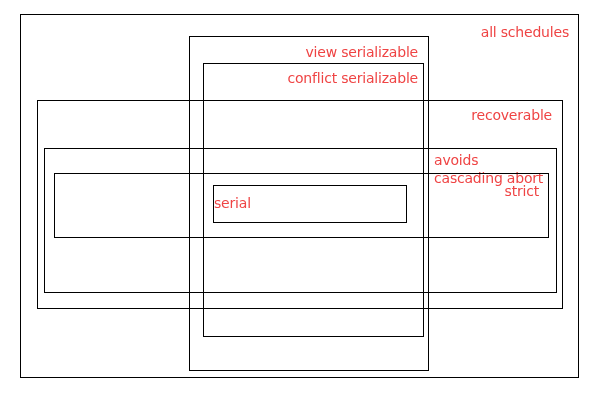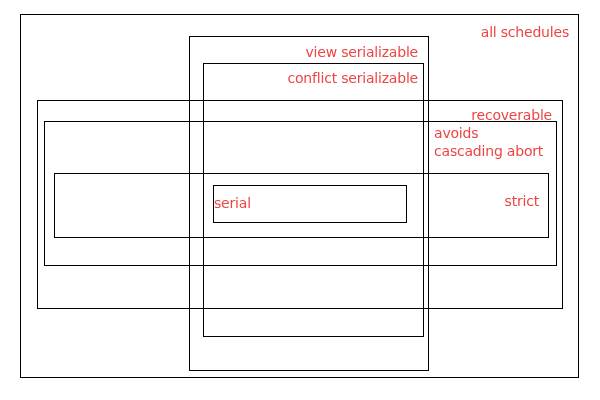--- a/index.html
+++ b/index.html
@@ -25,31 +25,31 @@
     white-space: nowrap;
     line-height: 18px;
   }
   .lbl .line { display: block; }
 
   
   #box-all        { left: 20px;  top: 14px;  width: 559px; height: 364px; }
   #box-view       { left: 189px; top: 36px;  width: 240px; height: 335px; }
   #box-conflict   { left: 203px; top: 63px;  width: 221px; height: 274px; }
   #box-recover    { left: 37px;  top: 100px; width: 526px; height: 209px; }
-  #box-avoids     { left: 44px;  top: 121px; width: 513px; height: 145px; text-decoration: underline; }
+  #box-avoids     { left: 44px;  top: 148px; width: 513px; height: 145px; text-decoration: underline; }
   #box-strict     { left: 54px;  top: 173px; width: 495px; height: 65px; }
   #box-serial     { left: 213px; top: 185px; width: 194px; height: 38px; }
 
   
   #lbl-all        { right: 9px;  top: 8px; }
   #lbl-view       { right: 10px; top: 6px; }
   #lbl-conflict   { right: 5px;  top: 5px; }
   #lbl-recover    { right: 10px; top: 5px; }
   #lbl-avoids     { left: 389px; top: 2px; }
-  #lbl-strict     { right: 9px;  top: 18px; }
+  #lbl-strict     { right: 9px;  top: 8px; }
   #lbl-serial     { left: 0; right: 0; top: 8px; }
 </style>
 </head>
 <body>
 
 <div class="canvas">
 
   <div class="box" id="box-all">
     <span class="lbl" id="lbl-all">all schedules</span>
   </div>

